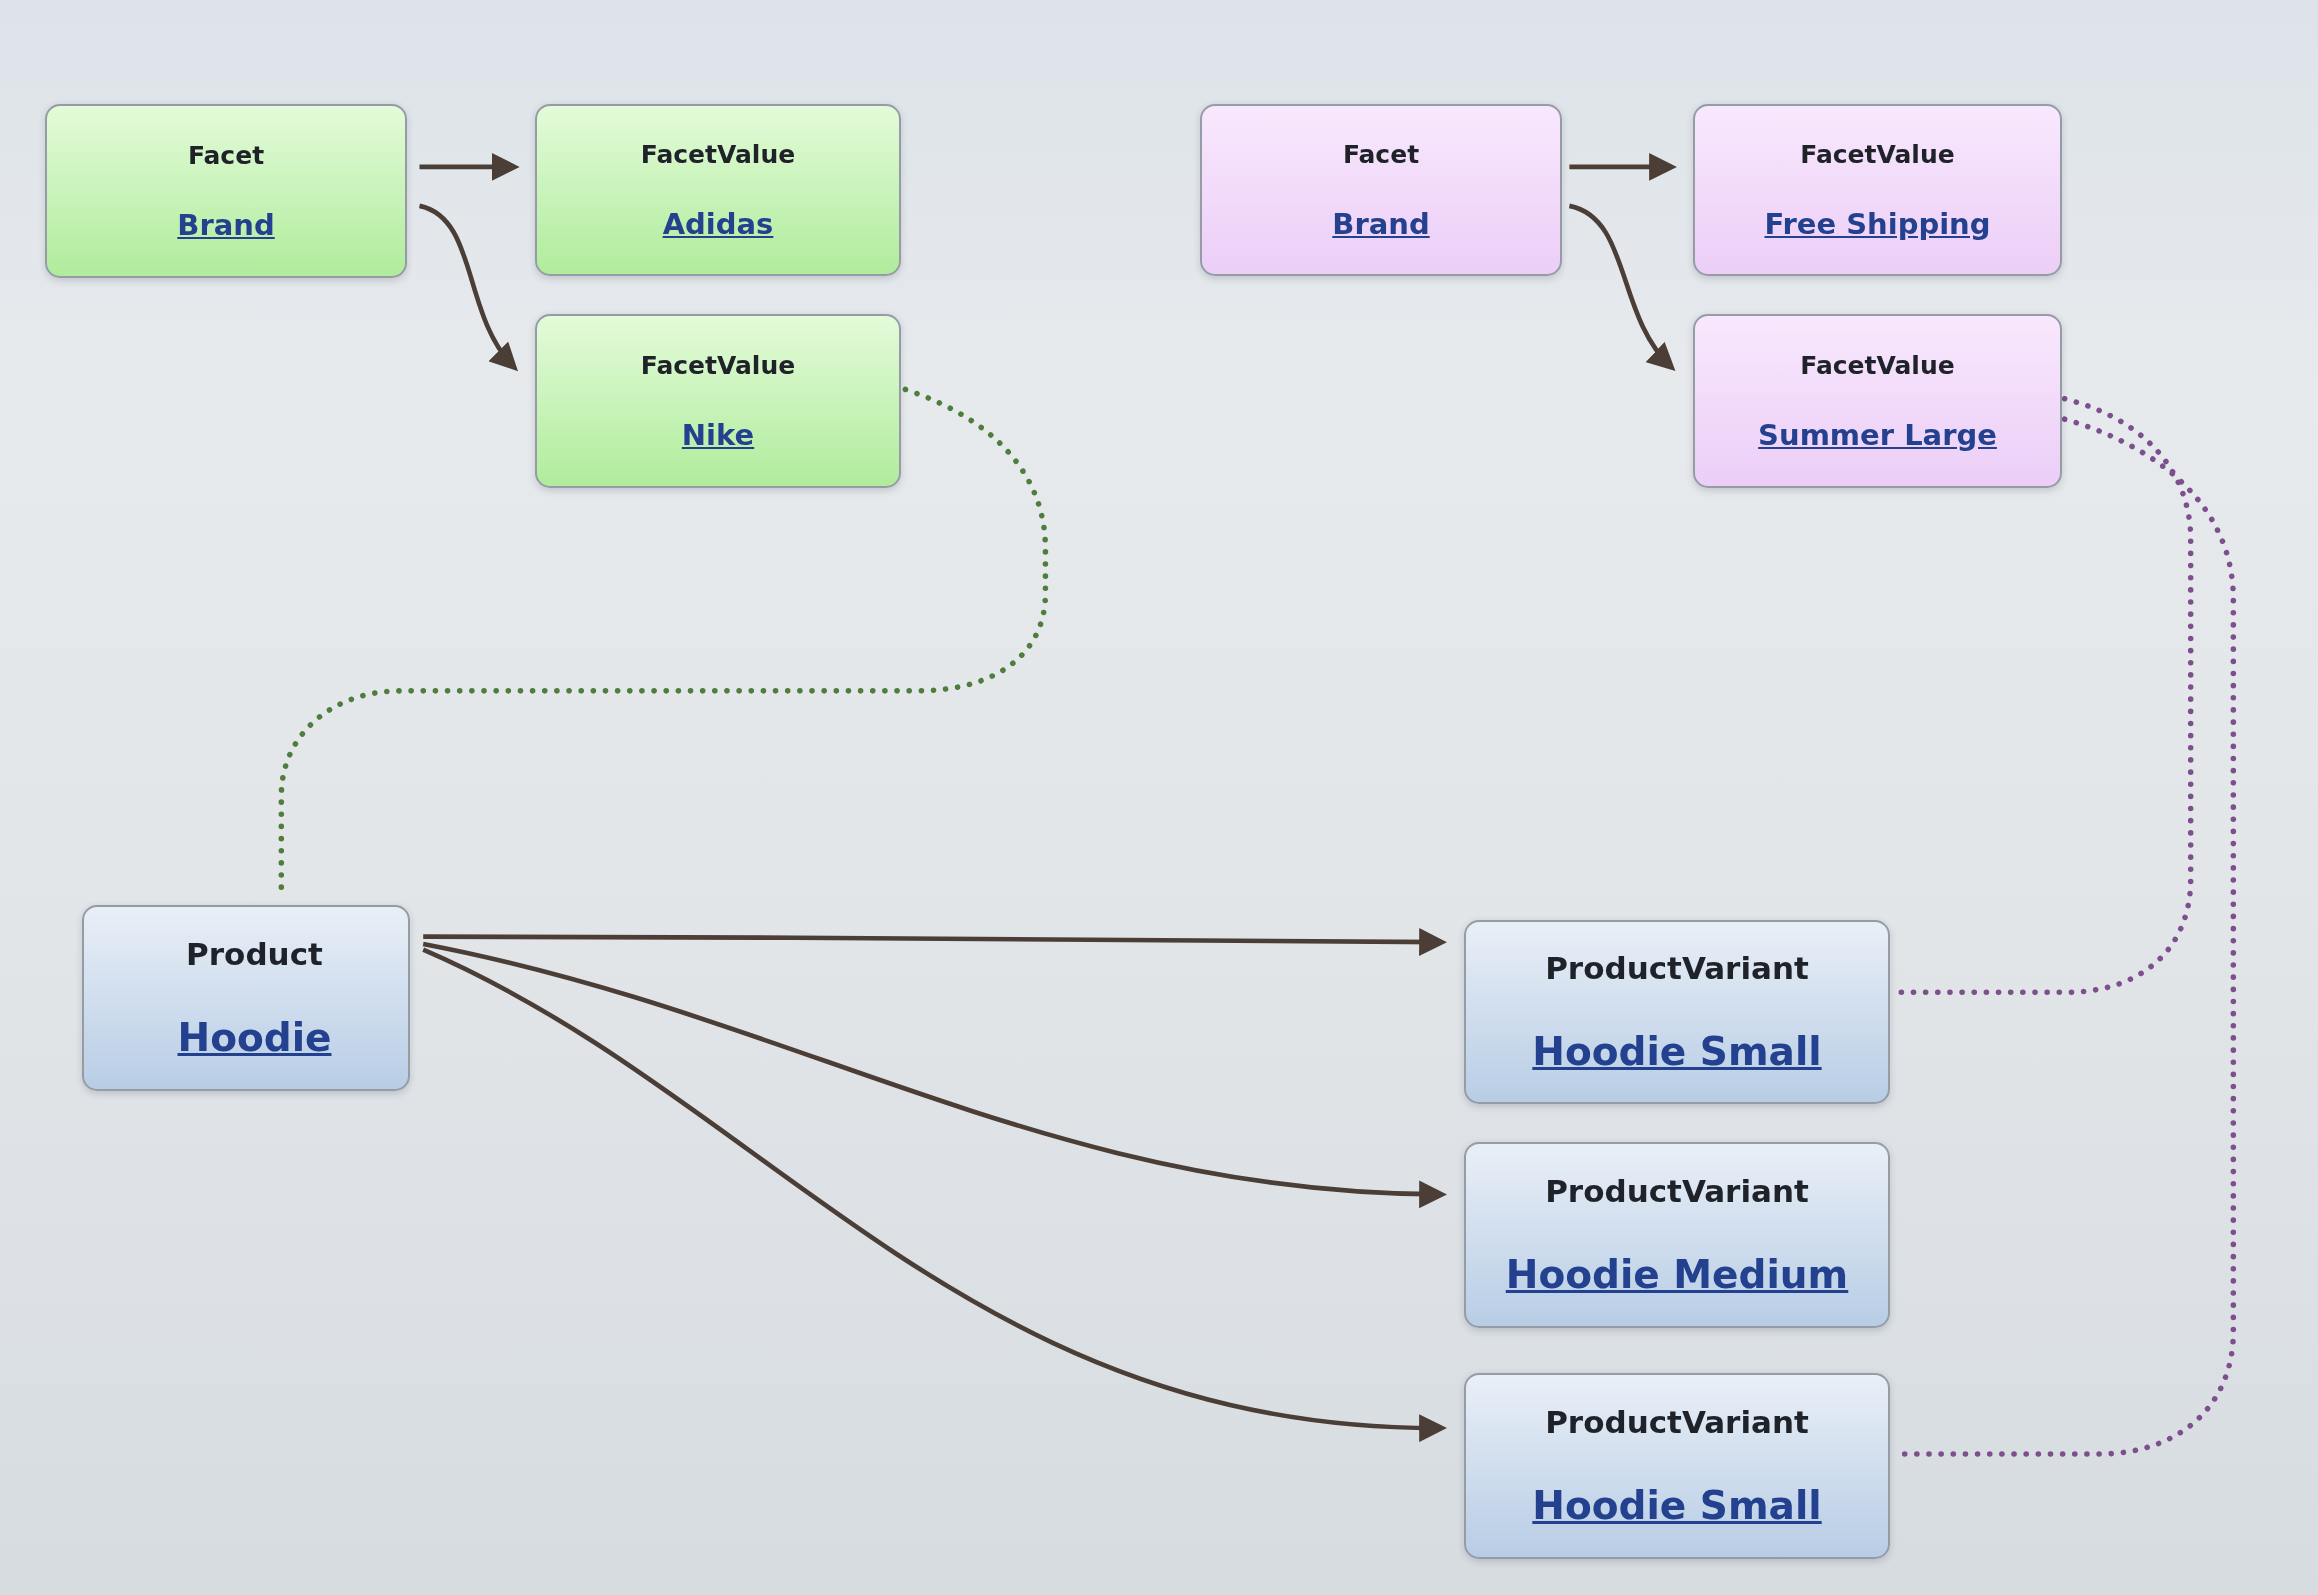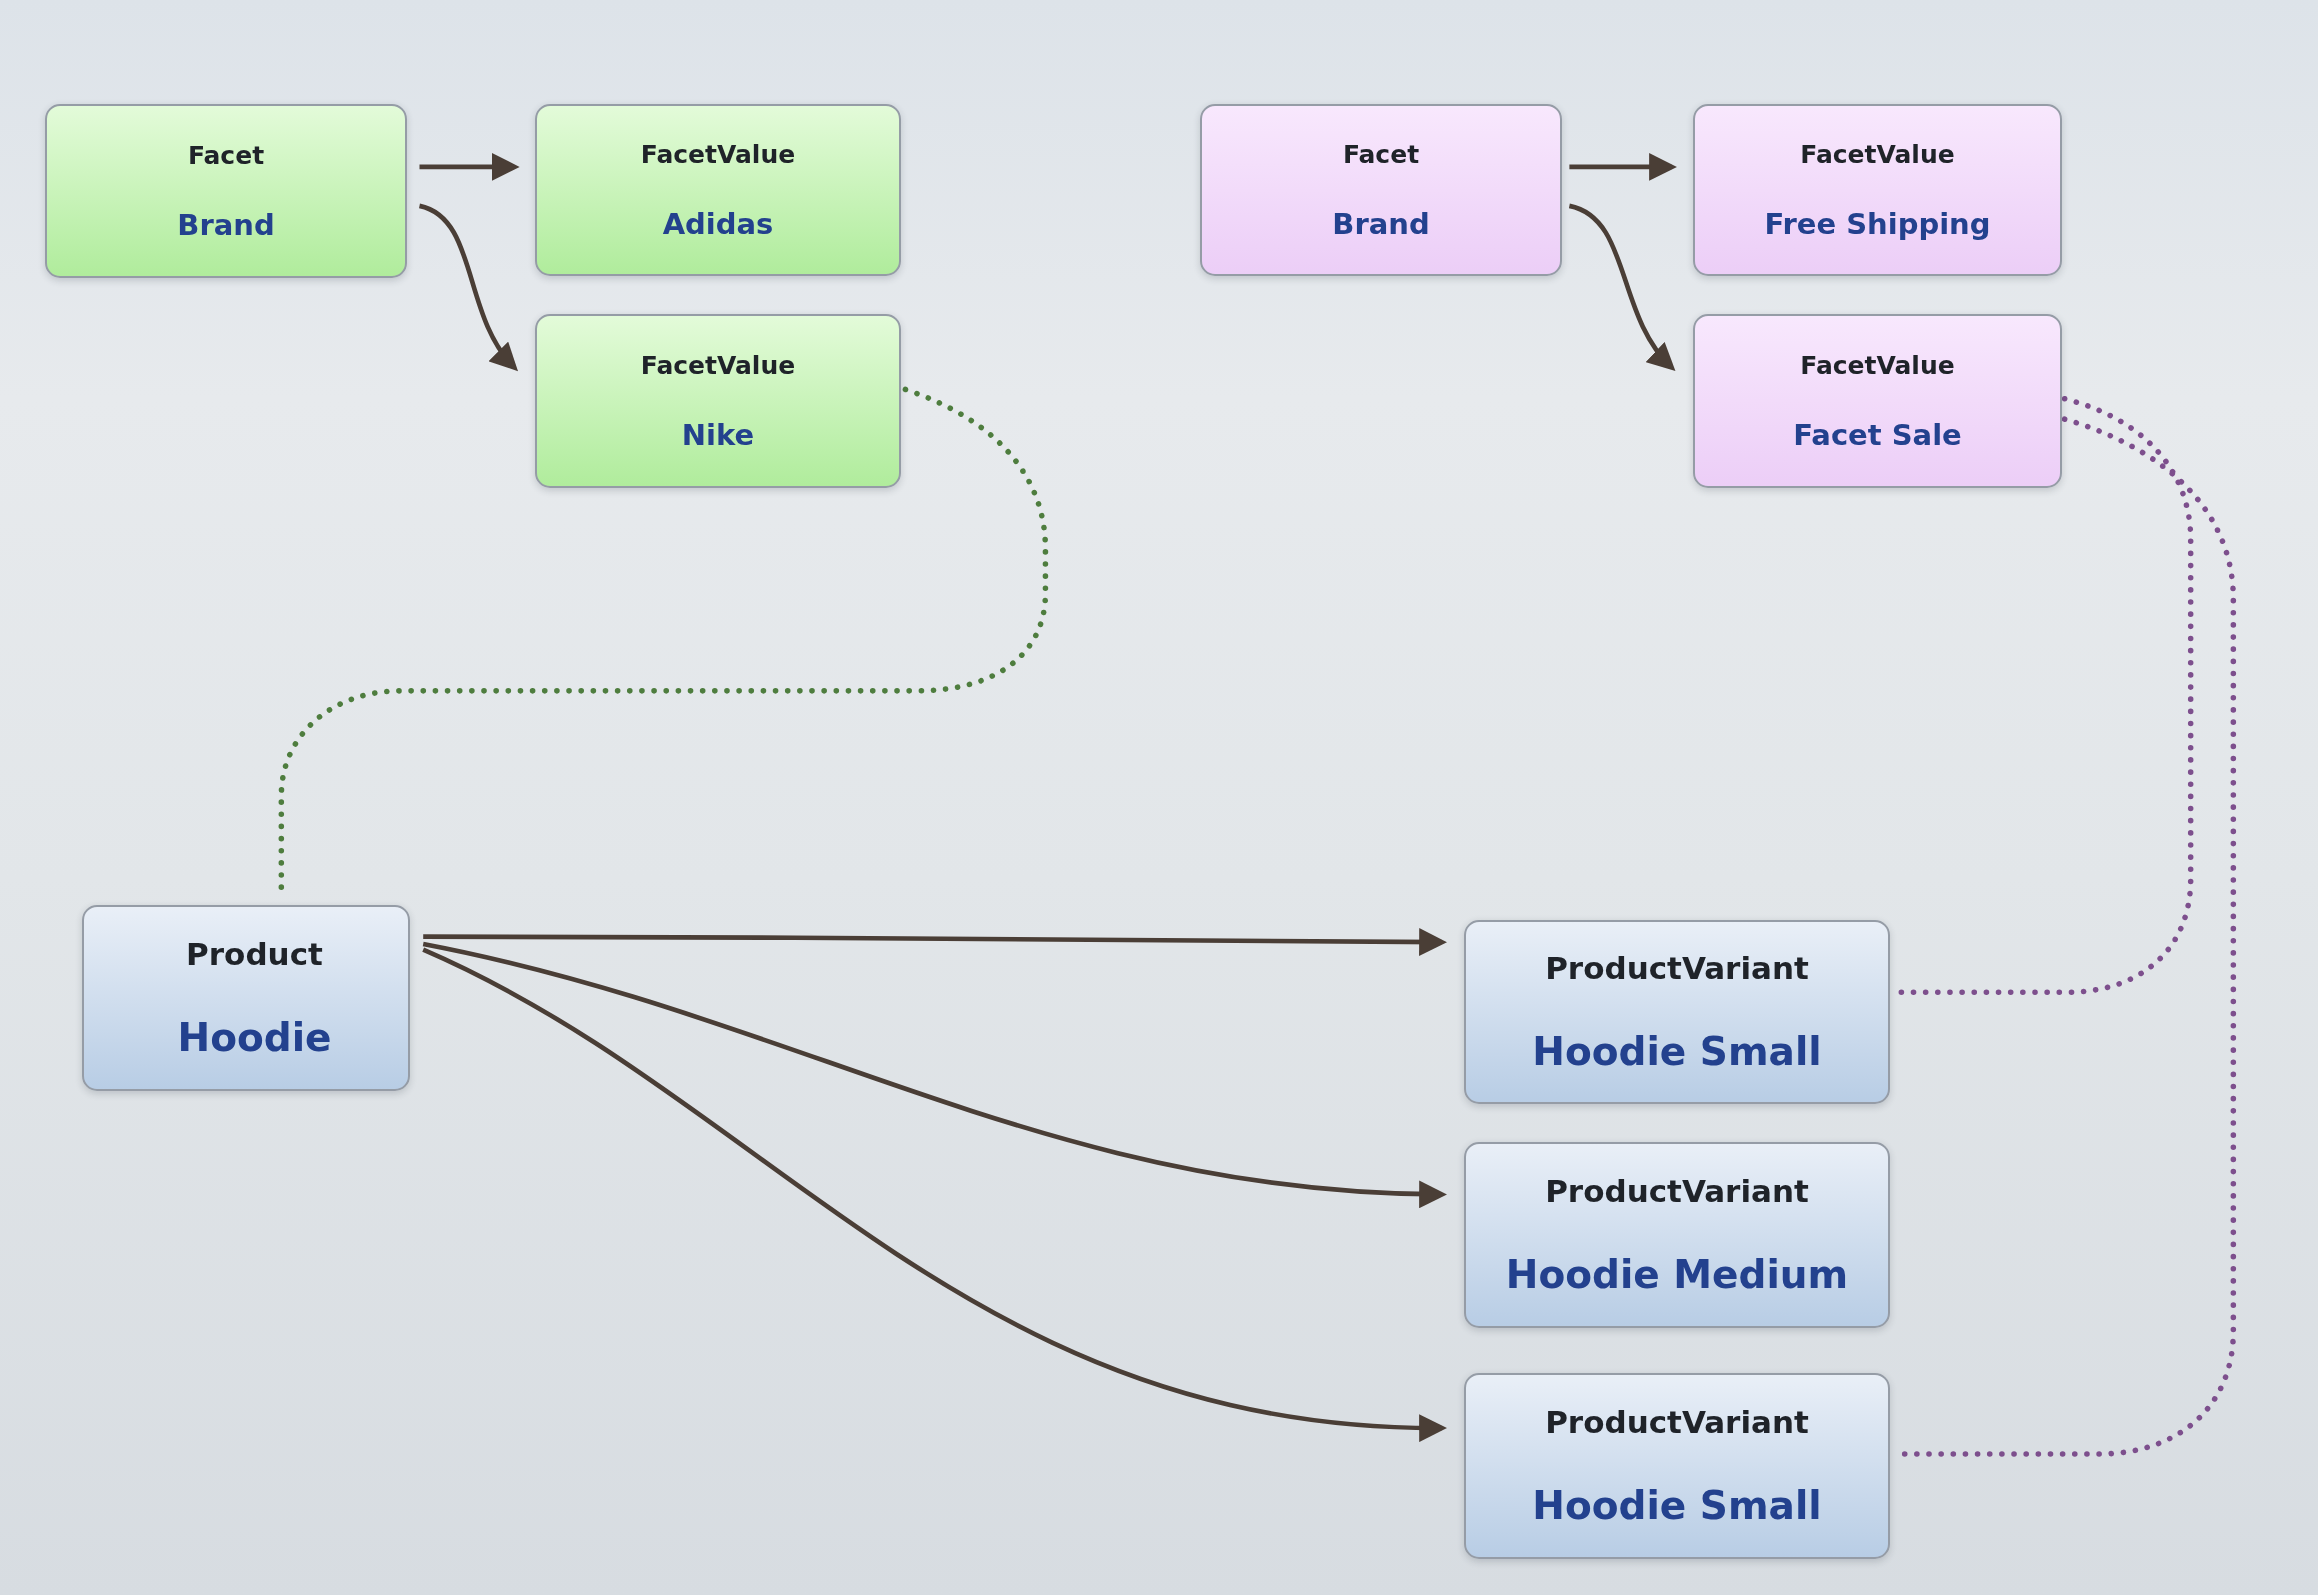--- a/index.html
+++ b/index.html
@@ -62,20 +62,21 @@
     font-weight: 700;
     font-size: 25px;
     color: #1f2329;
     line-height: 1;
   }
   .node .node-value {
     font-weight: 700;
     font-size: 29px;
     color: #23418e;
     line-height: 1;
+    text-decoration: underline;
   }
   .node.green  { background: linear-gradient(180deg, #e3fbd9 0%, #b0ec9c 100%); }
   .node.purple { background: linear-gradient(180deg, #f8e8fd 0%, #eccef7 100%); }
   .node.blue   { background: linear-gradient(180deg, #e9eff7 0%, #b8cde5 100%); gap: 48px; }
   .node.blue .node-type  { font-size: 31px; }
   .node.blue .node-value { font-size: 39px; }
 
   
   .n0 { left: 45px;   top: 104px;  width: 362px; height: 174px; }
   .n1 { left: 535px;  top: 104px;  width: 366px; height: 172px; }
@@ -136,21 +137,21 @@
     <div class="node-value">Brand</div>
   </div>
 
   <div class="node purple n4">
     <div class="node-type">FacetValue</div>
     <div class="node-value">Free Shipping</div>
   </div>
 
   <div class="node purple n5">
     <div class="node-type">FacetValue</div>
-    <div class="node-value">Facet Sale</div>
+    <div class="node-value">Summer Large</div>
   </div>
 
   <div class="node blue n6">
     <div class="node-type">Product</div>
     <div class="node-value">Hoodie</div>
   </div>
 
   <div class="node blue n7">
     <div class="node-type">ProductVariant</div>
     <div class="node-value">Hoodie Small</div>

